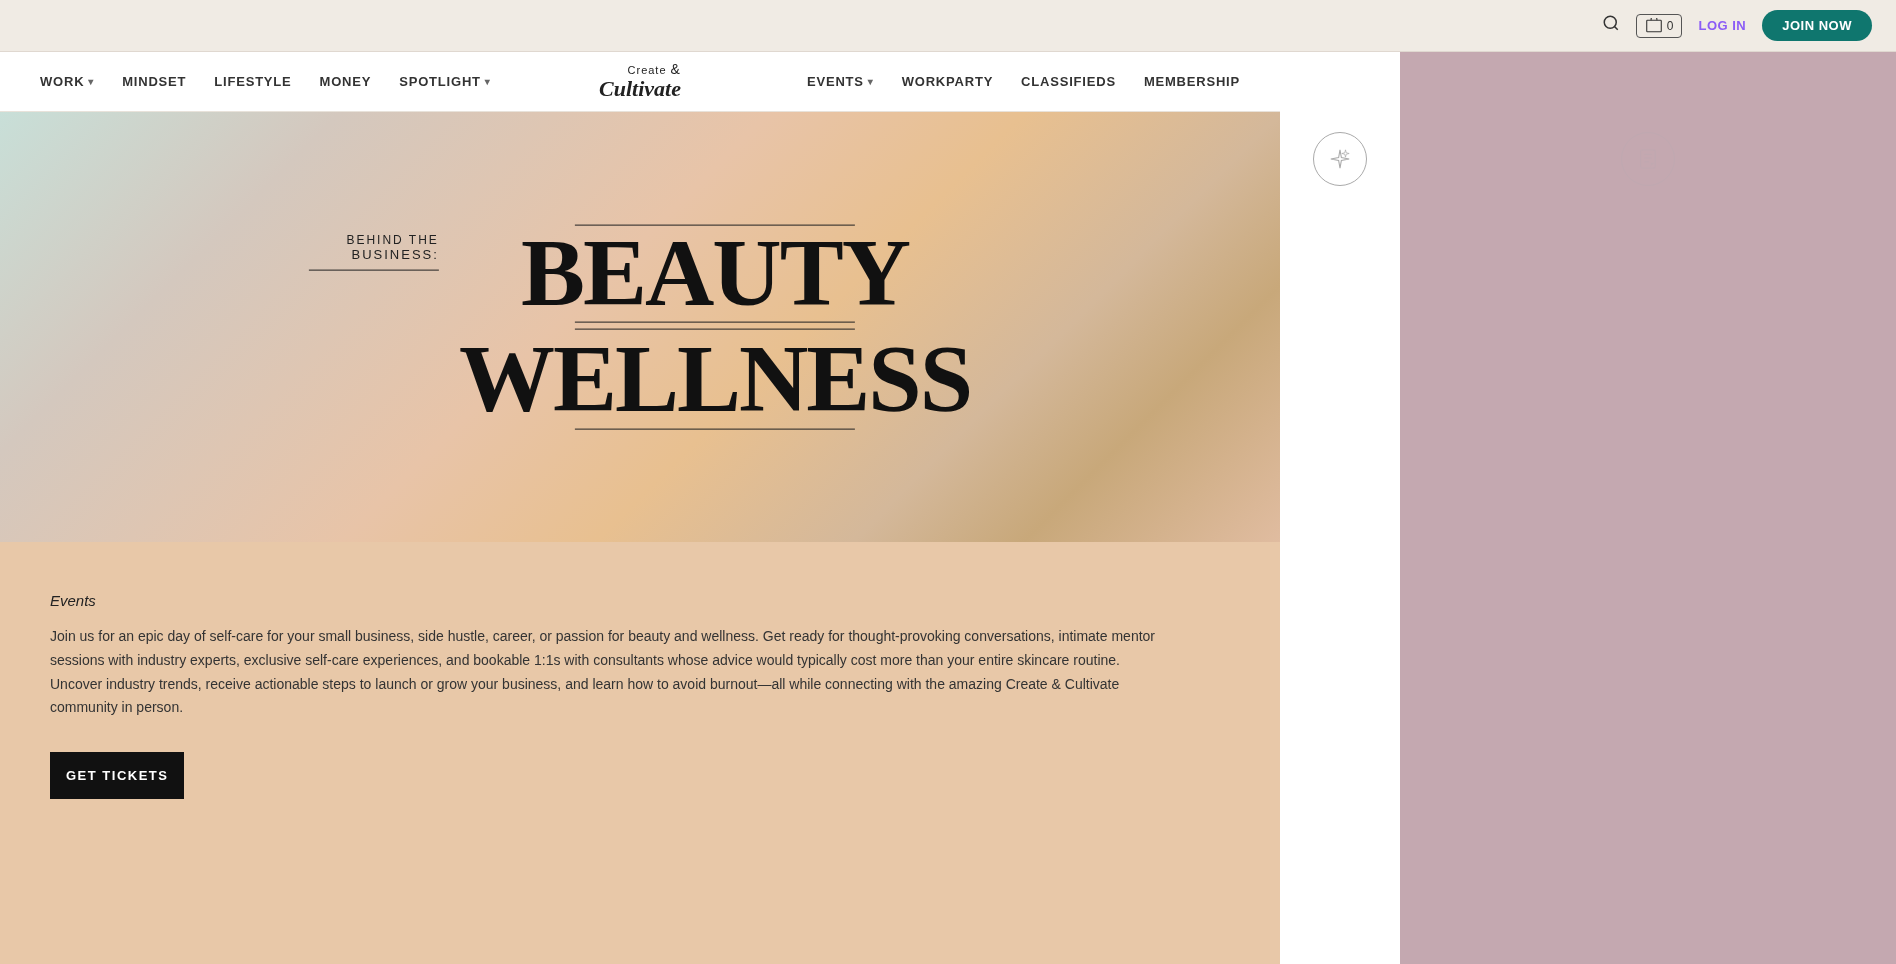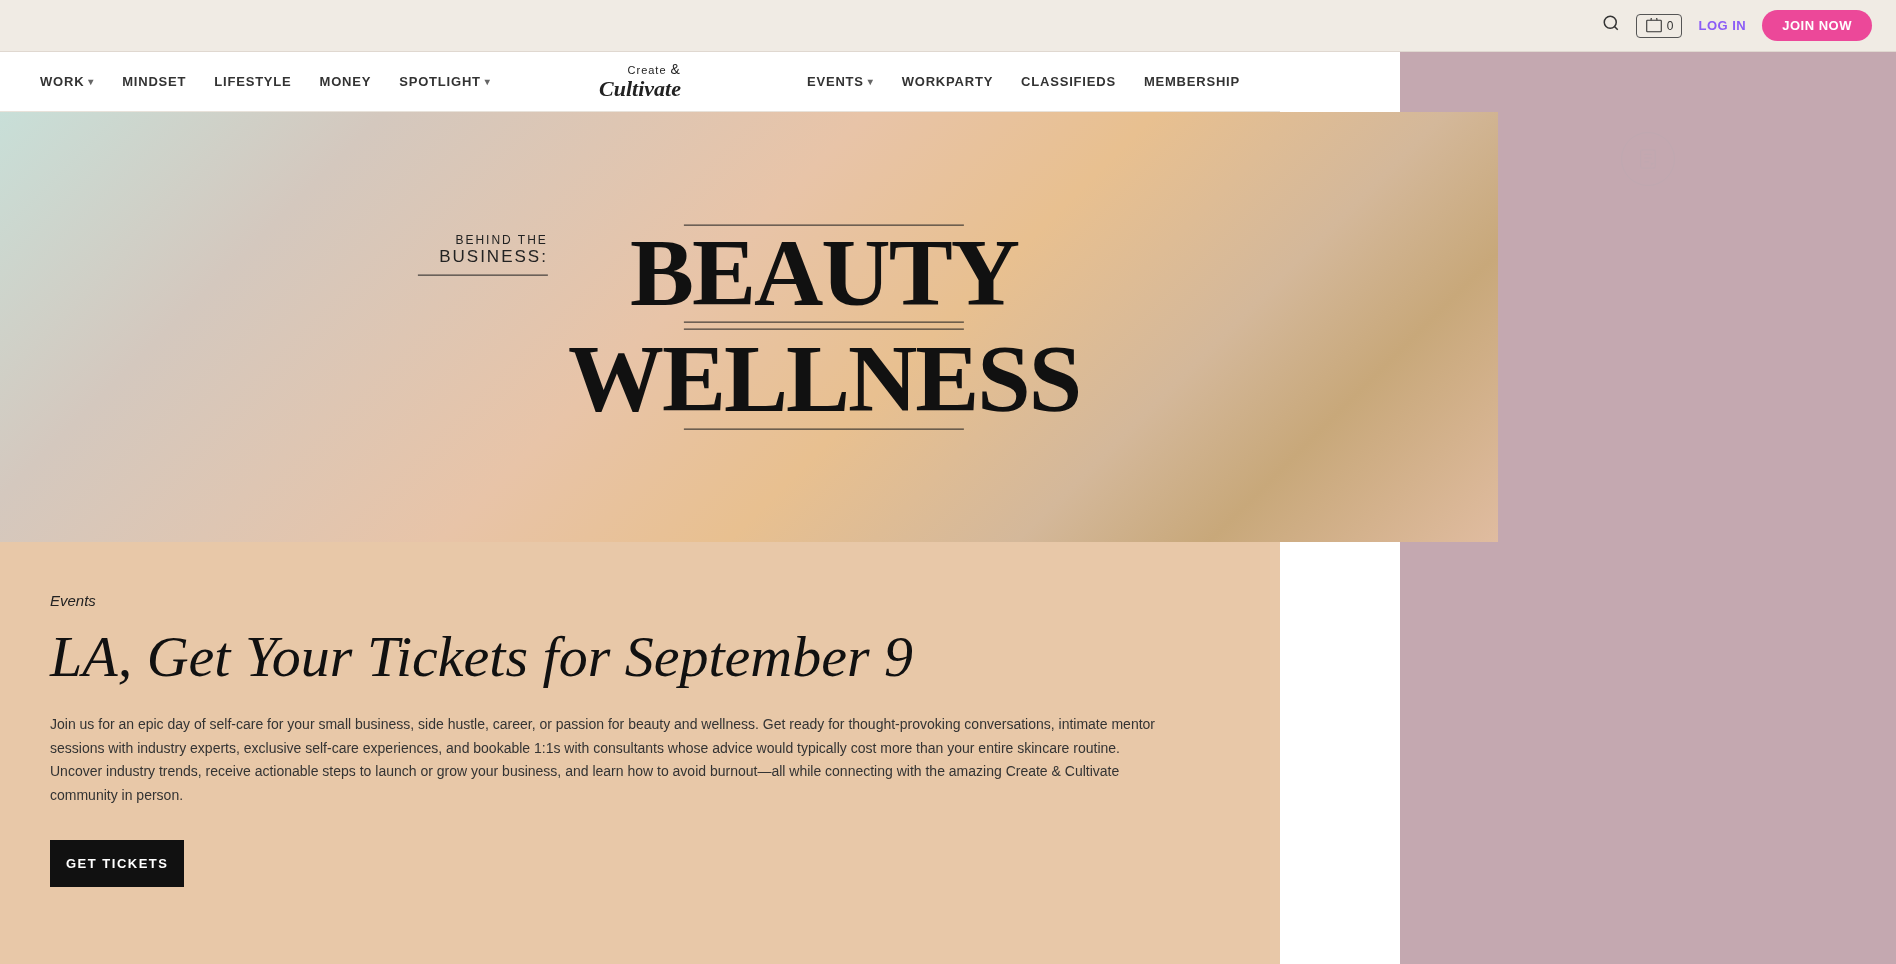--- a/index.html
+++ b/index.html
@@ -47,21 +47,21 @@
       font-family: Arial, sans-serif;
       font-size: 13px;
       font-weight: 600;
       letter-spacing: 0.5px;
       color: #8b5cf6;
       text-transform: uppercase;
       text-align: center;
     }
     .join-now-btn {
       cursor: pointer;
-      background: #ec4899;
+      background: #0f766e;
       color: #fff;
       border: none;
       border-radius: 24px;
       padding: 8px 20px;
       font-family: Arial, sans-serif;
       font-size: 13px;
       font-weight: 700;
       letter-spacing: 0.5px;
       text-transform: uppercase;
     }
@@ -100,21 +100,21 @@
     }
     .nav-right {
       display: flex;
       align-items: center;
       gap: 28px;
     }
 
     
     .hero {
       position: relative;
-      width: 1498px;
+      width: 1280px;
       height: 430px;
       overflow: hidden;
     }
     .hero-gradient {
       width: 100%;
       height: 100%;
       background: linear-gradient(135deg, 
         #c8dfd8 0%, 
         #d4c8be 20%, 
         #e8c4a8 45%, 
@@ -328,39 +328,38 @@
         </div>
       </div>
     </nav>
 
     <div class="hero">
       <div class="hero-gradient">
         <div class="hero-content">
           <div style="display:flex;align-items:flex-start;gap:20px;">
             <div style="text-align:right;padding-top:18px;">
               <div style="font-family:Arial,sans-serif;font-size:12px;letter-spacing:2px;text-transform:uppercase;color:#222;font-weight:400;">BEHIND THE</div>
-              <div style="font-family:Arial,sans-serif;font-size:17px;letter-spacing:2px;text-transform:uppercase;color:#222;font-weight:400;text-align:right;">BUSINESS:</div>
+              <div style="font-family:Arial,sans-serif;font-size:13px;letter-spacing:2px;text-transform:uppercase;color:#222;font-weight:400;text-align:right;">BUSINESS:</div>
               <div style="width:130px;height:1px;background:#222;margin-top:8px;"></div>
             </div>
             <div>
               <div class="hero-divider" style="margin-bottom:4px;width:280px;"></div>
               <div class="hero-title-line">BEAUTY</div>
               <div class="hero-divider" style="margin:6px auto;width:280px;"></div>
               <div class="hero-divider" style="margin:6px auto;width:280px;"></div>
               <div class="hero-title-line">WELLNESS</div>
               <div class="hero-divider" style="margin-top:6px;width:280px;"></div>
             </div>
           </div>
         </div>
       </div>
     </div>
 
     <div class="content-section">
       <div class="events-label">Events</div>
-      <div class="event-title">LA, Get Your Tickets for September 9</div>
       <div class="event-description">Join us for an epic day of self-care for your small business, side hustle, career, or passion for beauty and wellness. Get ready for thought-provoking conversations, intimate mentor sessions with industry experts, exclusive self-care experiences, and bookable 1:1s with consultants whose advice would typically cost more than your entire skincare routine. Uncover industry trends, receive actionable steps to launch or grow your business, and learn how to avoid burnout—all while connecting with the amazing Create &amp; Cultivate community in person.</div>
       <button class="get-tickets-btn">GET TICKETS</button>
     </div>
 
   </div>
 
   <div class="right-side">
     <div class="right-white">
       <button class="sparkle-icon-btn">
         <svg width="22" height="22" viewBox="0 0 24 24" fill="none" stroke="#aaa" stroke-width="1.2">

